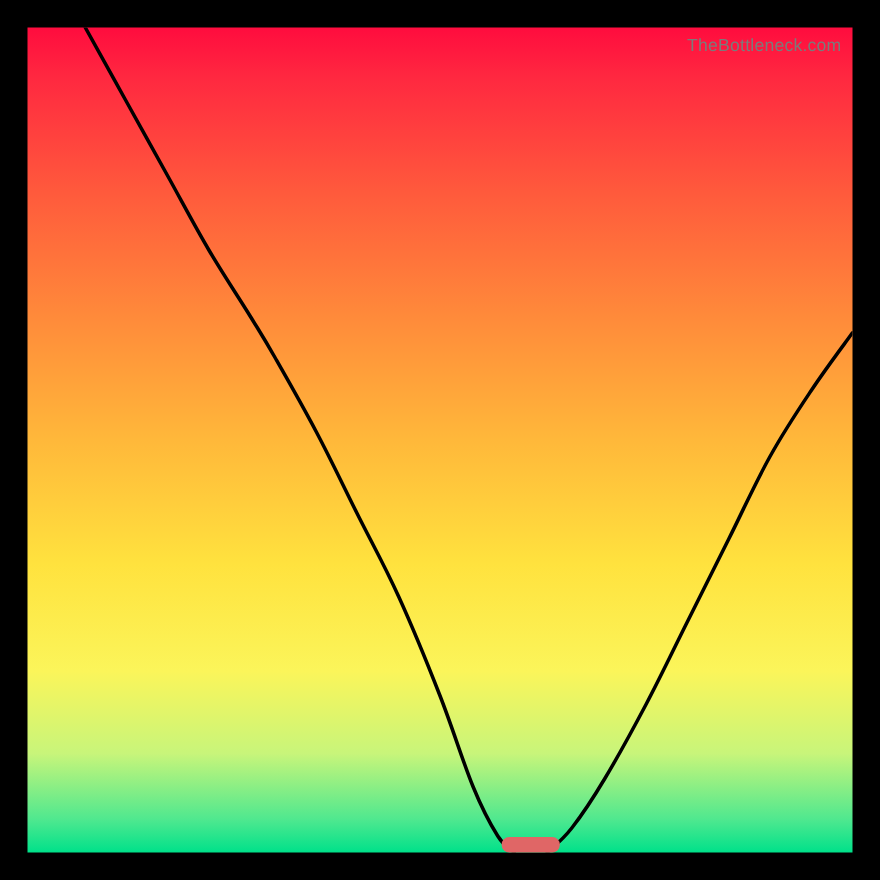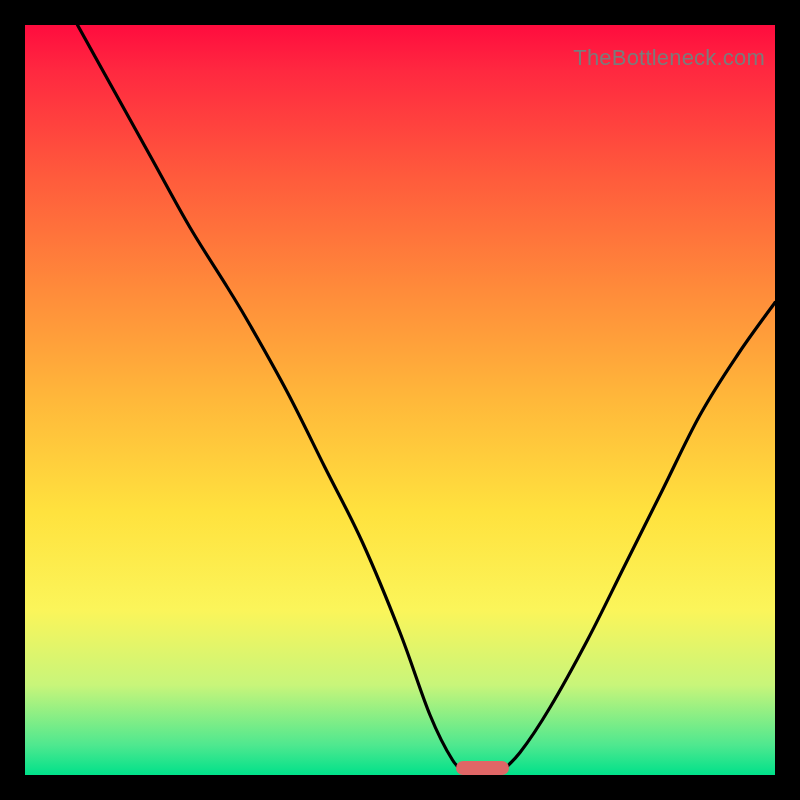--- a/index.html
+++ b/index.html
@@ -33,23 +33,23 @@
       #ffb83a 50%,
       #ffe23e 65%,
       #fbf55a 78%,
       #c8f57a 88%,
       #4fe88f 96%,
       #00e18a 100%
     );
   }
   .watermark {
     position: absolute;
-    top: 20px;
+    top: 8px;
     right: 10px;
-    font-size: 22px;
+    font-size: 16px;
     font-weight: 500;
     color: #7b7b7b;
     letter-spacing: 0.2px;
     user-select: none;
   }
   svg.curve {
     position: absolute;
     left: 0;
     top: 0;
     width: 750px;

